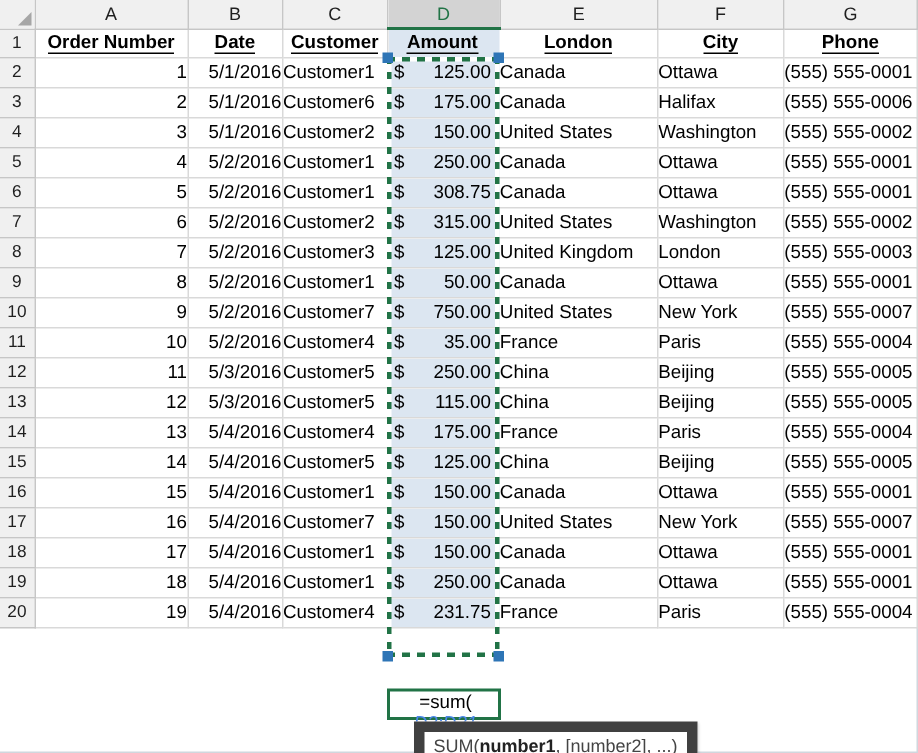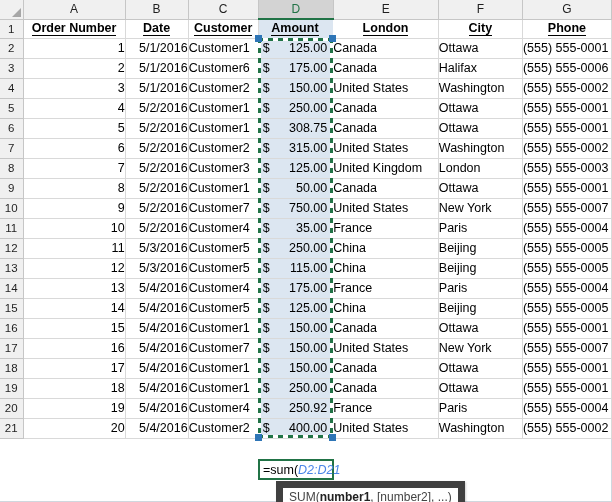--- a/index.html
+++ b/index.html
@@ -181,20 +181,21 @@
     box-sizing: border-box;
     border: 2px solid #217346;
     background: #ffffff;
     display: flex;
     align-items: center;
     padding-left: 2px;
     font-size: 12.5px;
     z-index: 6;
     overflow: visible;
     white-space: nowrap;
+    flex-direction: column;
   }
   #editcell .caret {
     display: inline-block;
     width: 1px;
     height: 14px;
     background: #000;
     margin-right: 1px;
   }
   #editcell .ftext { color: #000; }
   #editcell .fref  { color: #4a86e8; font-style: italic; }
@@ -525,41 +526,26 @@
           <td class="cell txt">(555) 555-0001</td>
         </tr>
         <tr>
           <td class="rowhead">20</td>
           <td class="cell num">19</td>
           <td class="cell num">5/4/2016</td>
           <td class="cell txt">Customer4</td>
           <td class="cell amount">
             <span class="acct">
               <span>$</span>
-              <span>250.92</span>
+              <span>231.75</span>
             </span>
           </td>
           <td class="cell txt">France</td>
           <td class="cell txt">Paris</td>
           <td class="cell txt">(555) 555-0004</td>
-        </tr>
-        <tr>
-          <td class="rowhead">21</td>
-          <td class="cell num">20</td>
-          <td class="cell num">5/4/2016</td>
-          <td class="cell txt">Customer2</td>
-          <td class="cell amount">
-            <span class="acct">
-              <span>$</span>
-              <span>400.00</span>
-            </span>
-          </td>
-          <td class="cell txt">United States</td>
-          <td class="cell txt">Washington</td>
-          <td class="cell txt">(555) 555-0002</td>
         </tr>
       </tbody>
   </table>
 
   <div id="ants">
     <div class="edge e-top"></div>
     <div class="edge e-bottom"></div>
     <div class="edge v e-left"></div>
     <div class="edge v e-right"></div>
     <div class="handle h-tl"></div>

